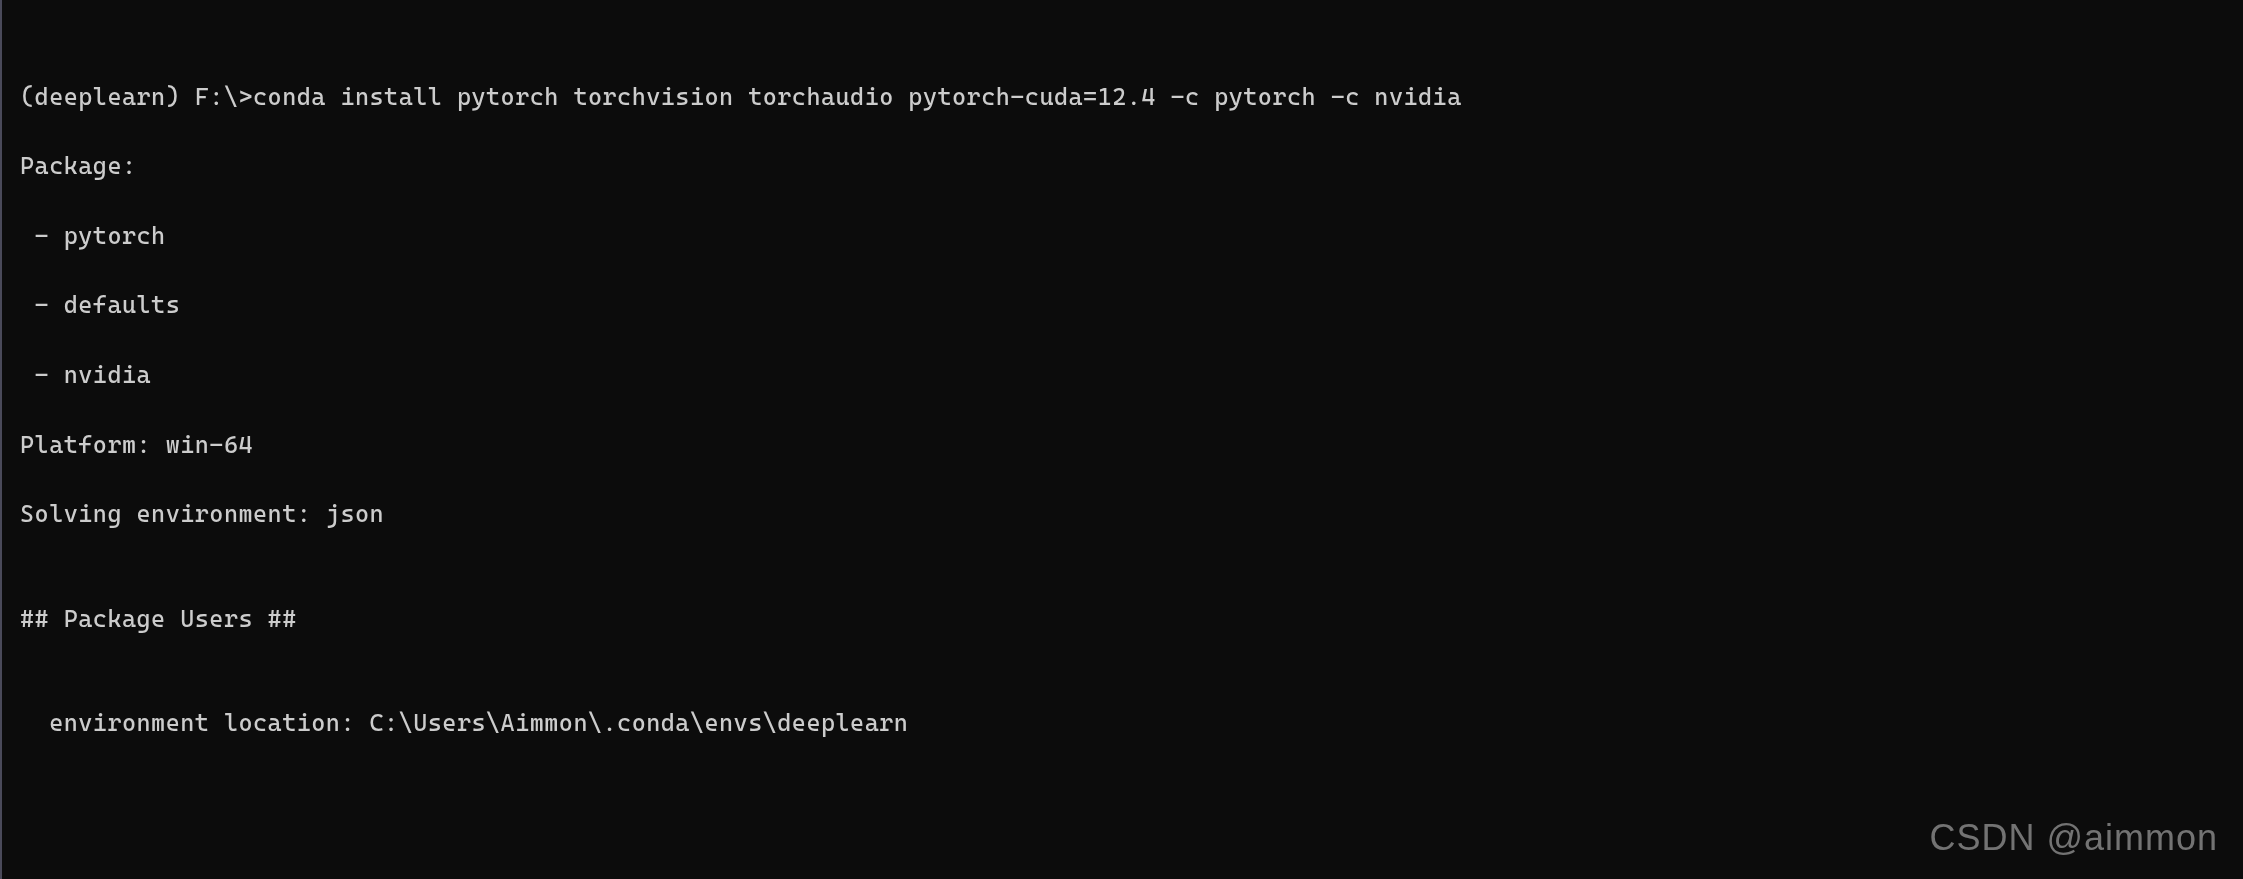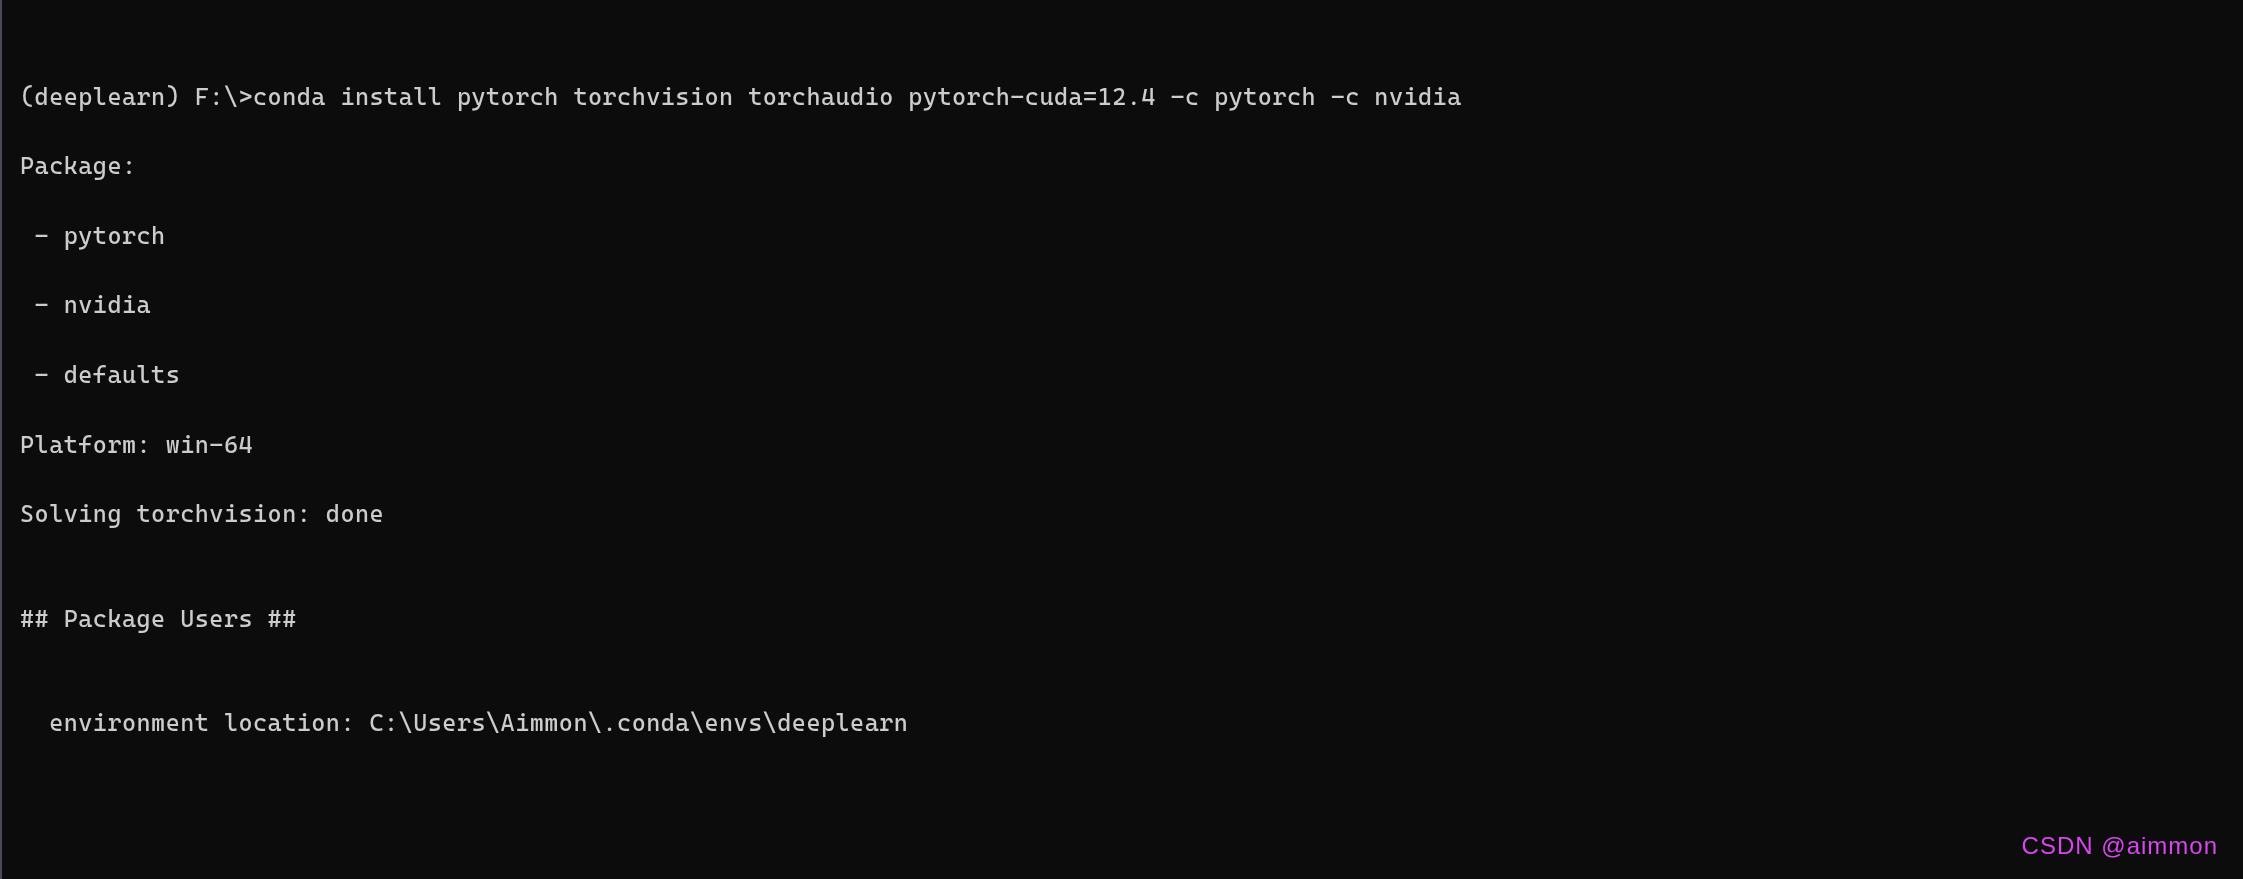--- a/index.html
+++ b/index.html
@@ -21,38 +21,38 @@
       border-left: 2px solid #4a4a5a;
     }
     .terminal-content {
       white-space: pre;
       letter-spacing: 0.5px;
     }
     .watermark {
       position: absolute;
       bottom: 15px;
       right: 25px;
-      color: #d946ef;
-      font-size: 24px;
+      color: #737373;
+      font-size: 36px;
       font-family: Arial, sans-serif;
       letter-spacing: 1px;
     }
   </style>
 </head>
 <body>
 
 <div class="terminal-content">
 <div></div>
 <div>(deeplearn) F:\&gt;conda install pytorch torchvision torchaudio pytorch-cuda=12.4 -c pytorch -c nvidia</div>
 <div>Package:</div>
 <div> - pytorch</div>
+<div> - defaults</div>
 <div> - nvidia</div>
-<div> - defaults</div>
 <div>Platform: win-64</div>
-<div>Solving torchvision: done</div>
+<div>Solving environment: json</div>
 <div></div>
 <div>## Package Users ##</div>
 <div></div>
 <div>  environment location: C:\Users\Aimmon\.conda\envs\deeplearn</div>
 <div></div>
 
 
 
 
 

